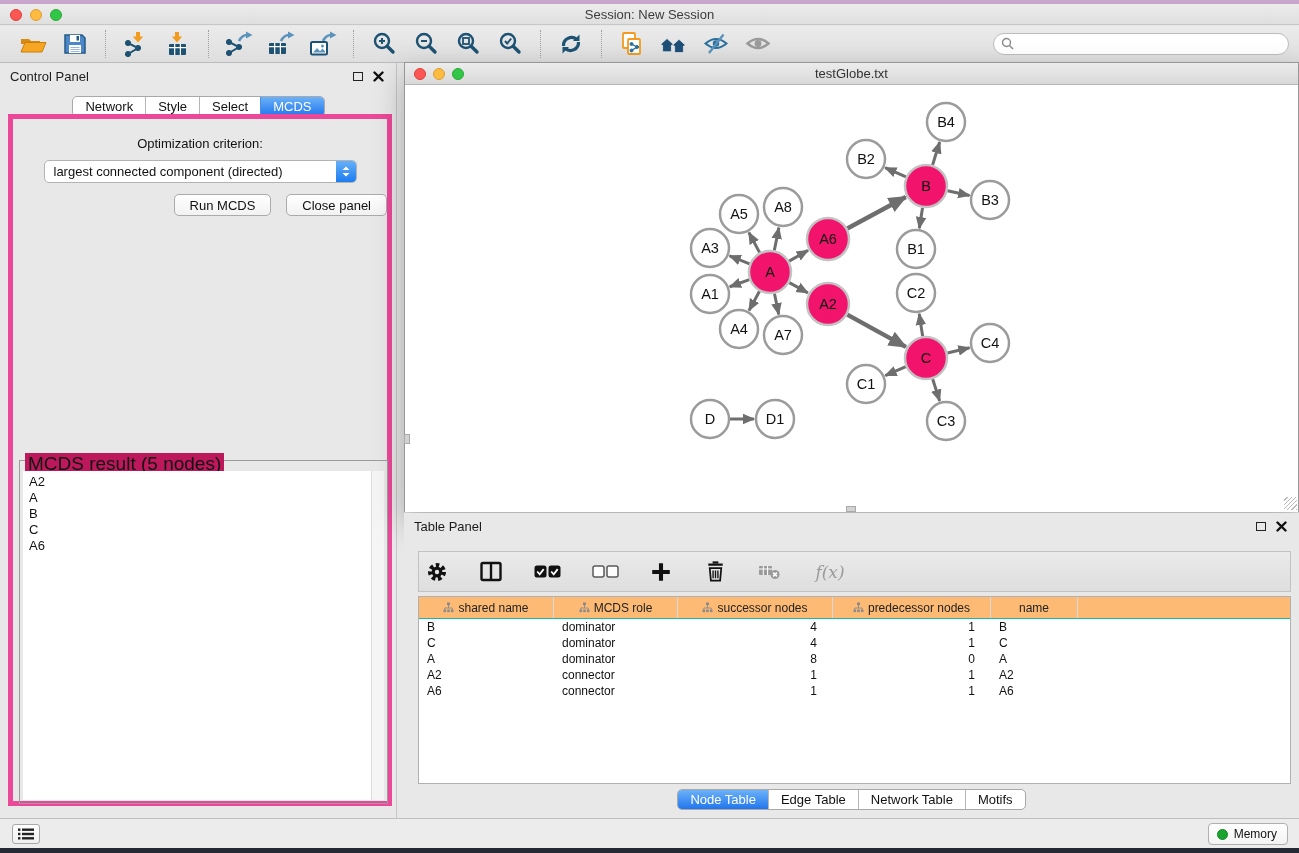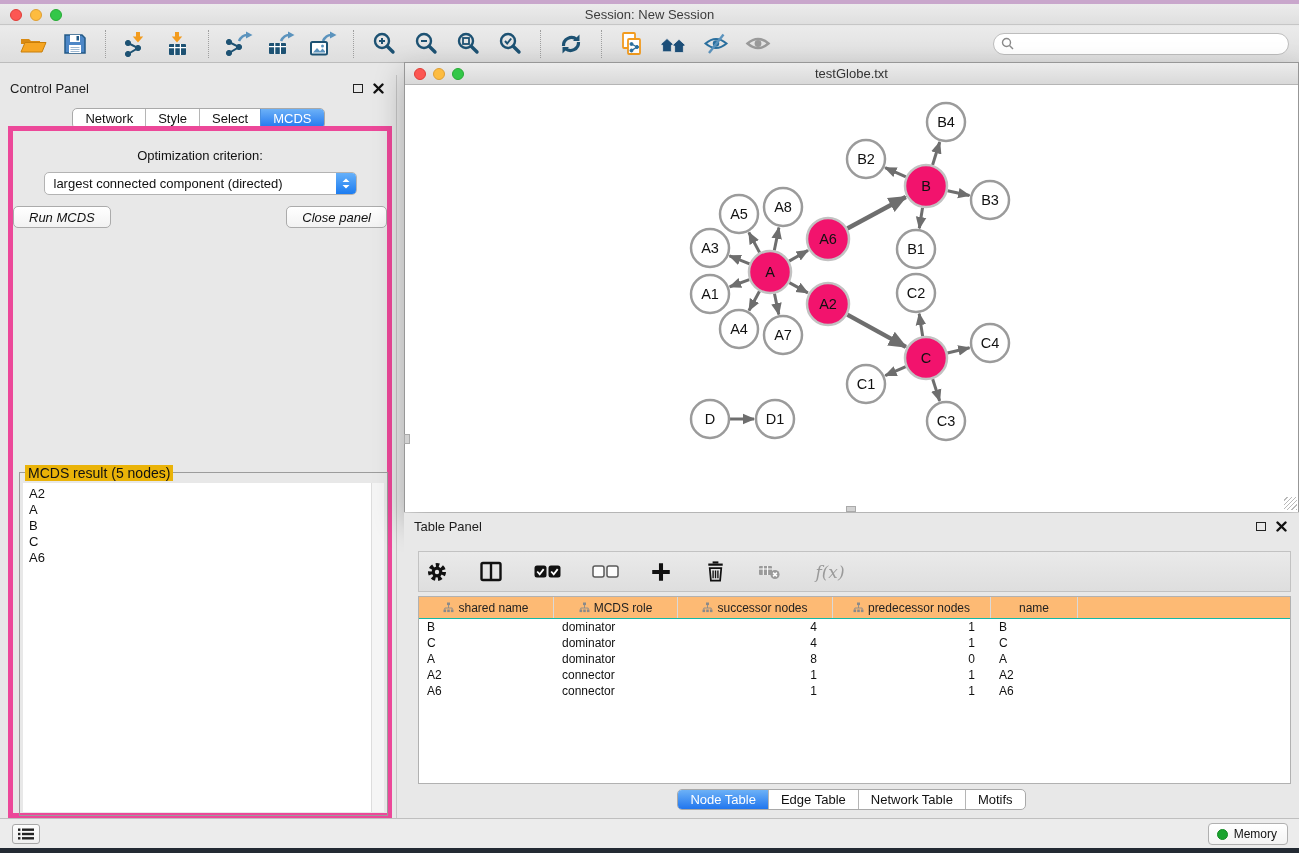--- a/index.html
+++ b/index.html
@@ -15,37 +15,37 @@
   .light.yellow { background:#fdbc40; border:1px solid #de9f34; }
   .light.green { background:#33c748; border:1px solid #27aa35; }
 
   .main-toolbar { position:absolute; top:26px; left:0; width:1299px; height:37px; background:linear-gradient(#ebebeb,#dedede); border-bottom:1px solid #bcbcbc; display:flex; align-items:center; padding:0 10px 0 12px; }
   .tb-btn { width:42px; height:32px; display:flex; align-items:center; justify-content:center; }
   .tb-sep { width:1px; height:28px; border-left:1px dotted #9f9f9f; margin:0 9px; }
   .search-wrap { margin-left:auto; width:296px; height:22px; background:#fff; border:1px solid #bdbdbd; border-radius:12px; display:flex; align-items:center; padding-left:7px; }
   .search-wrap input { border:none; outline:none; flex:1; height:18px; font-size:12px; background:transparent; font-family:inherit; }
 
   
-  .control-panel { position:absolute; left:0; top:63px; width:397px; height:755px; background:#e8e8e8; border-right:1px solid #c6c6c6;margin-top:12px; }
+  .control-panel { position:absolute; left:0; top:63px; width:397px; height:755px; background:#e8e8e8; border-right:1px solid #c6c6c6; }
   .panel-head { height:26px; display:flex; align-items:center; padding:0 12px 0 10px; font-size:13px; color:#1c1c1c; gap:10px; }
   .panel-head .spacer { flex:1; }
   .float-glyph { width:10px; height:9px; border:1.6px solid #222; display:inline-block; }
   .cp-tabs-row { position:absolute; left:0; top:33px; width:397px; text-align:center; }
   .seg-control { display:inline-flex; border:1px solid #a9a9a9; border-radius:5px; background:#fff; height:21px; font-size:13px; overflow:hidden; vertical-align:top; }
   .seg { padding:0 12px; display:flex; align-items:center; color:#111; cursor:default; }
   .seg + .seg { border-left:1px solid #b5b5b5; }
   .seg.active { background:linear-gradient(#6cb1f7,#2176ee); color:#fff; border-left-color:#4a90e0; }
   .cp-pane { position:absolute; left:8px; top:51px; width:384px; height:692px; border:5px solid #ec4899; background:#e8e8e8; }
   .opt-label { text-align:center; margin-top:17px; font-size:13px; }
   .dropdown { position:relative; margin:9px auto 0 auto; width:313px; height:23px; background:#fff; border:1px solid #b3b3b3; border-radius:5px; font-size:13px; display:flex; align-items:center; padding:0 26px 0 9px; white-space:nowrap; }
   .dd-stepper { position:absolute; right:0px; top:0px; width:20px; height:21px; border-radius:0 4px 4px 0; background:linear-gradient(#66b0f9,#1c7cf0); display:flex; align-items:center; justify-content:center; }
-  .btn-row { display:flex; justify-content:space-between; gap:24px; margin-top:11px;font-style:italic; }
+  .btn-row { display:flex; justify-content:flex-end; gap:15px; margin-top:11px; }
   .mac-btn { height:22px; padding:0 15px; background:linear-gradient(#ffffff,#f2f2f2); border:1px solid #ababab; border-radius:5px; font-size:13px; display:flex; align-items:center; }
   .fieldset { position:absolute; left:6px; top:341px; width:369px; height:344px; border:1px solid #9c9c9c; }
-  .fieldset .legend { position:absolute; top:-8px; left:5px; background:#eab308; padding:0 3px; font-size:14px; }
+  .fieldset .legend { position:absolute; top:-8px; left:5px; background:#be185d; padding:0 3px; font-size:19px; }
   .mcds-list { position:absolute; left:3px; right:3px; top:10px; bottom:3px; background:#fff; }
   .mcds-list .scroll-track { position:absolute; right:0; top:0; bottom:0; width:13px; background:#f5f5f5; border-left:1px solid #ddd; }
   .mcds-list ul { list-style:none; padding:3px 0 0 6px; font-size:13px; line-height:16px; }
 
   
   .net-window { position:absolute; left:404px; top:62px; width:895px; height:450px; background:#fff; border:1px solid #979797; box-shadow:0 12px 28px rgba(0,0,0,.28); }
   .net-titlebar { position:relative; height:22px; background:linear-gradient(#ececec,#d9d9d9); border-bottom:1px solid #b5b5b5; display:flex; align-items:center; justify-content:center; font-size:13px; color:#333; }
   .net-lights { position:absolute; left:9px; top:5px; display:flex; gap:7px; }
   .net-canvas { position:absolute; left:0; top:23px; width:893px; height:426px; background:#fff; }
   .grip { position:absolute; right:1px; bottom:1px; width:13px; height:13px; background:repeating-linear-gradient(135deg, transparent 0 2px, #b9b9b9 2px 3px); }

